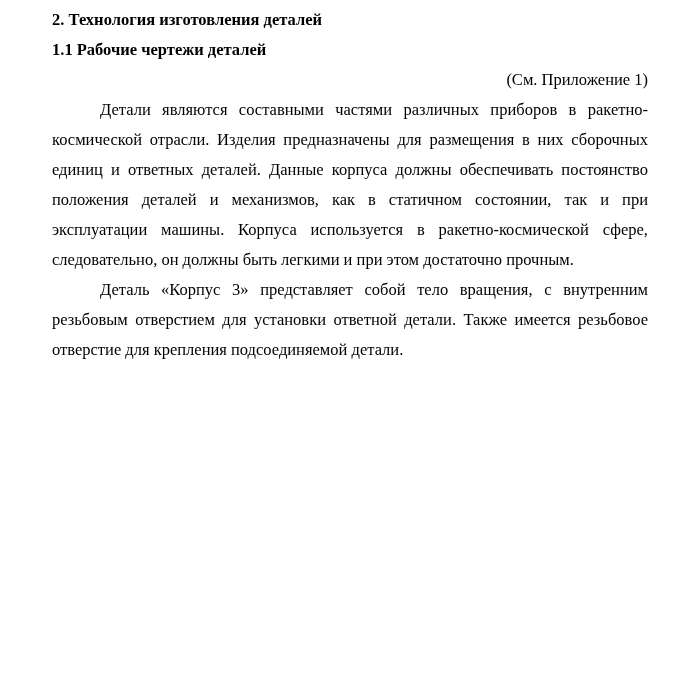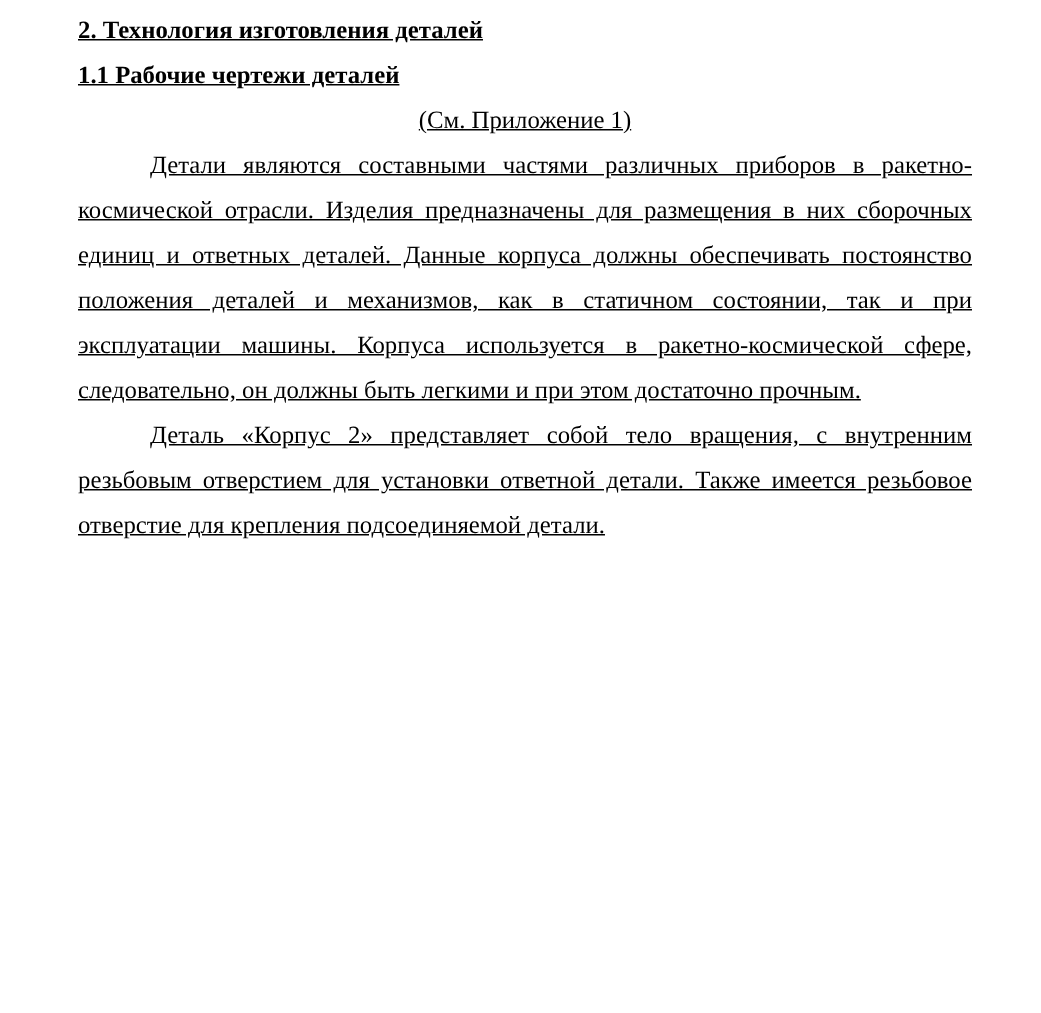--- a/index.html
+++ b/index.html
@@ -15,33 +15,32 @@
     .page {
       box-sizing: border-box;
       width: 694px;
       height: 675px;
       padding: 5px 46px 0 52px;
       font-family: "Liberation Serif", "DejaVu Serif", serif;
       font-size: 16.5px;
       line-height: 30px;
       color: #000000;
       background: #ffffff;
-      text-decoration: underline;
     }
     .page p {
       margin: 0;
       padding: 0;
     }
     .heading {
       font-weight: bold;
       text-align: left;
     }
     .note {
       font-weight: normal;
-      text-align: center;
+      text-align: right;
     }
     .body-par {
       font-weight: normal;
       text-align: justify;
       text-indent: 48px;
     }
   </style>
 </head>
 <body>
 
@@ -49,15 +48,15 @@
   <p class="heading">2. Технология изготовления деталей</p>
 
   <p class="heading">1.1 Рабочие чертежи деталей</p>
 
   <p class="note">(См. Приложение 1)</p>
 
 
   <p class="body-par">Детали являются составными частями различных приборов в ракетно-космической отрасли. Изделия предназначены для размещения в них сборочных единиц и ответных деталей. Данные корпуса должны обеспечивать постоянство положения деталей и механизмов, как в статичном состоянии, так и при эксплуатации машины. Корпуса используется в ракетно-космической сфере, следовательно, он должны быть легкими и при этом достаточно прочным.</p>
 
 
-  <p class="body-par">Деталь «Корпус 2» представляет собой тело вращения, с внутренним резьбовым отверстием для установки ответной детали. Также имеется резьбовое отверстие для крепления подсоединяемой детали.</p>
+  <p class="body-par">Деталь «Корпус 3» представляет собой тело вращения, с внутренним резьбовым отверстием для установки ответной детали. Также имеется резьбовое отверстие для крепления подсоединяемой детали.</p>
 
 </div>
 
 </body></html>

